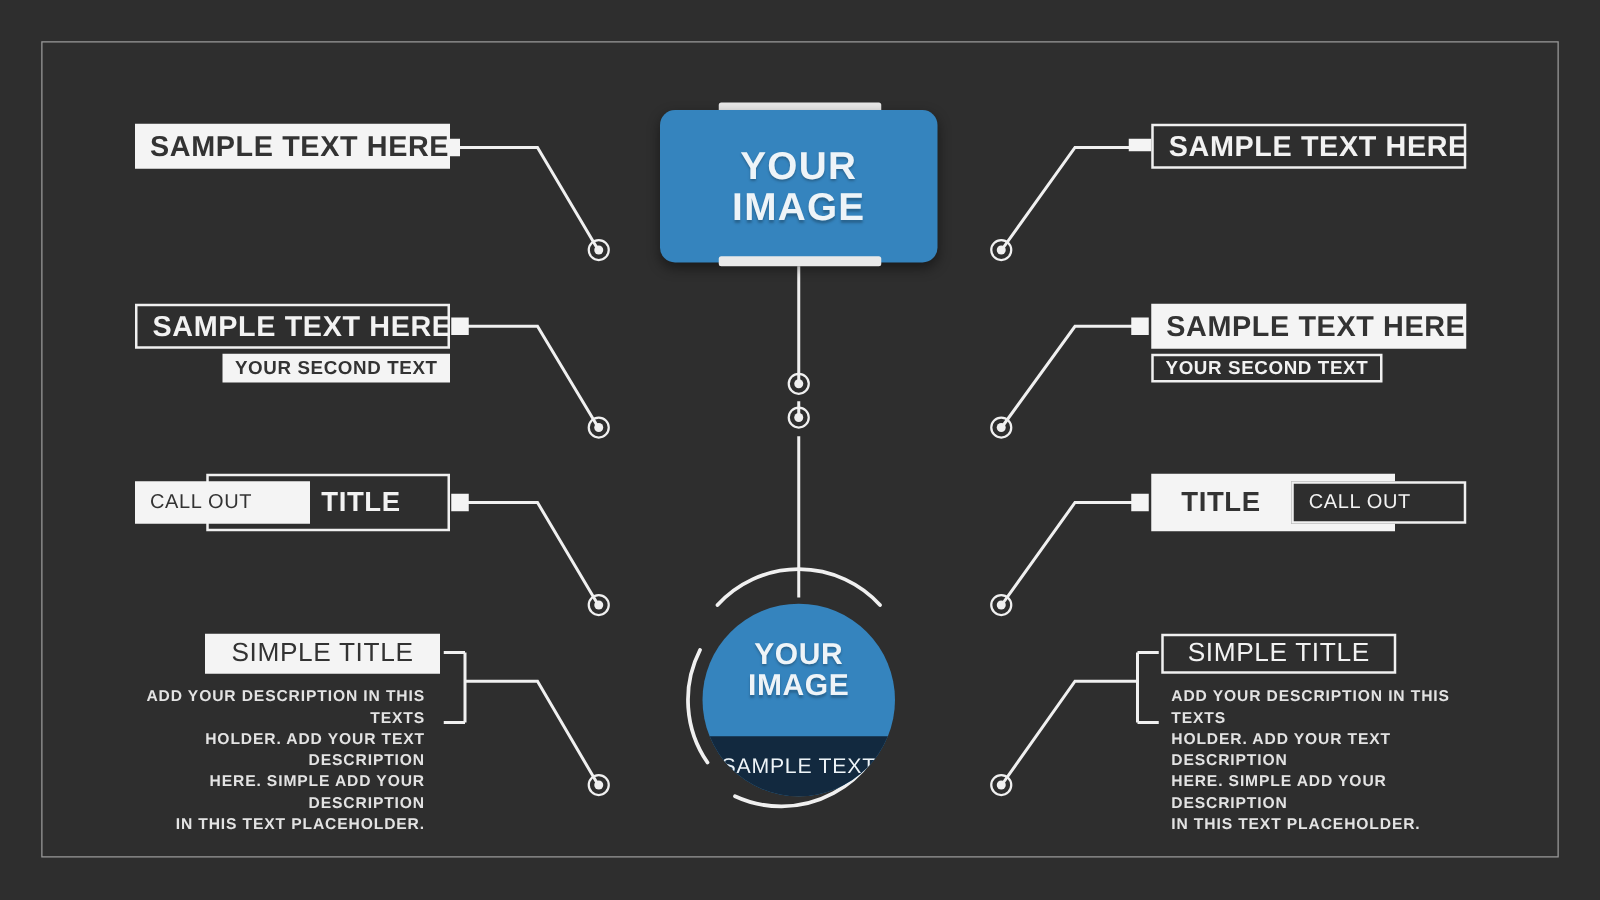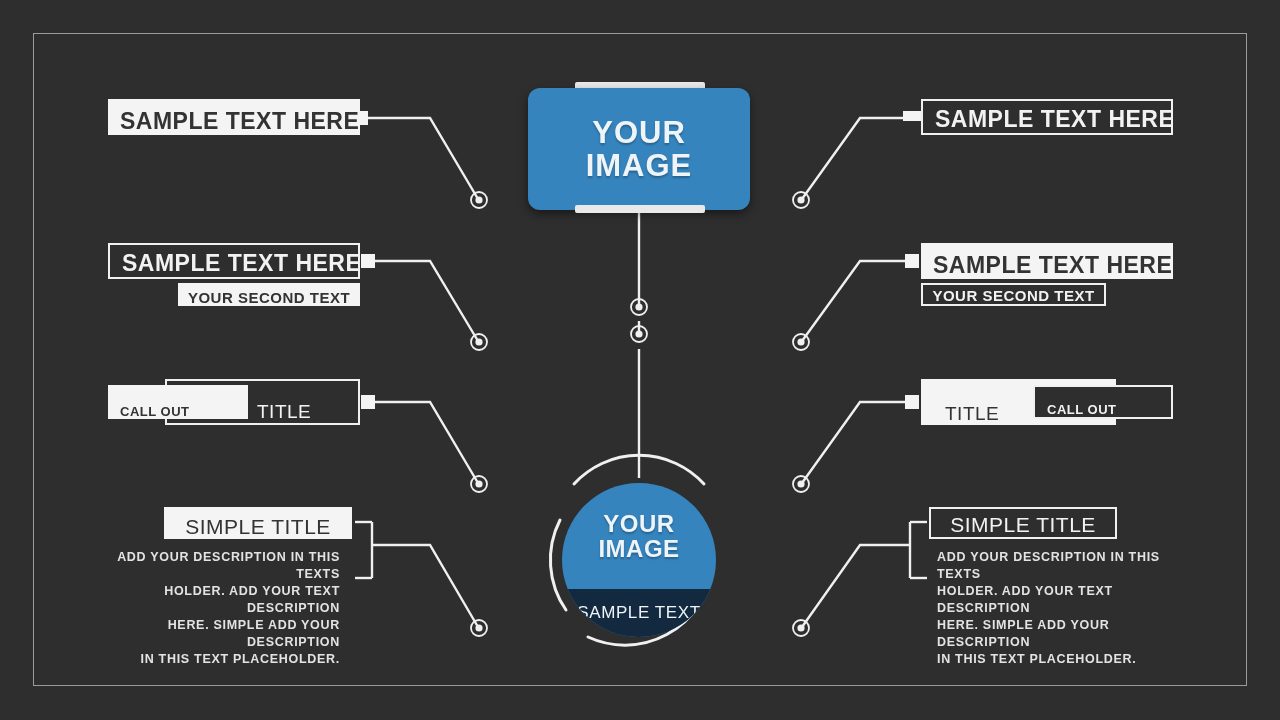--- a/index.html
+++ b/index.html
@@ -15,30 +15,30 @@
   .frame{
     position:absolute;left:33px;top:33px;width:1214px;height:653px;
     border:1.5px solid #9a9a9a;box-sizing:border-box;pointer-events:none;
   }
 
   svg.lines{position:absolute;left:0;top:0;width:1280px;height:720px;}
 
   
   .box{
     position:absolute;box-sizing:border-box;
-    display:flex;align-items:flex-end;
+    display:flex;align-items:center;
     letter-spacing:.5px;white-space:nowrap;
   }
   .box.fill{background:#f4f4f4;color:#333;}
   .box.outline{background:transparent;color:#f2f2f2;border:2px solid #f0f0f0;}
 
   .t-big{font-size:23px;font-weight:600;}
   .t-mid{font-size:15px;font-weight:700;}
-  .t-title{font-size:19px;font-weight:400;}
-  .t-callout{font-size:13px;font-weight:700;}
+  .t-title{font-size:22px;font-weight:700;}
+  .t-callout{font-size:16px;font-weight:400;}
   .t-simple{font-size:21px;font-weight:500;}
 
   .desc{
     position:absolute;color:#e3e3e3;font-size:12.5px;line-height:17px;
     letter-spacing:.7px;white-space:pre-line;font-weight:700;
   }
   .desc.right-al{text-align:right;}
   .desc.left-al{text-align:left;}
 
   

